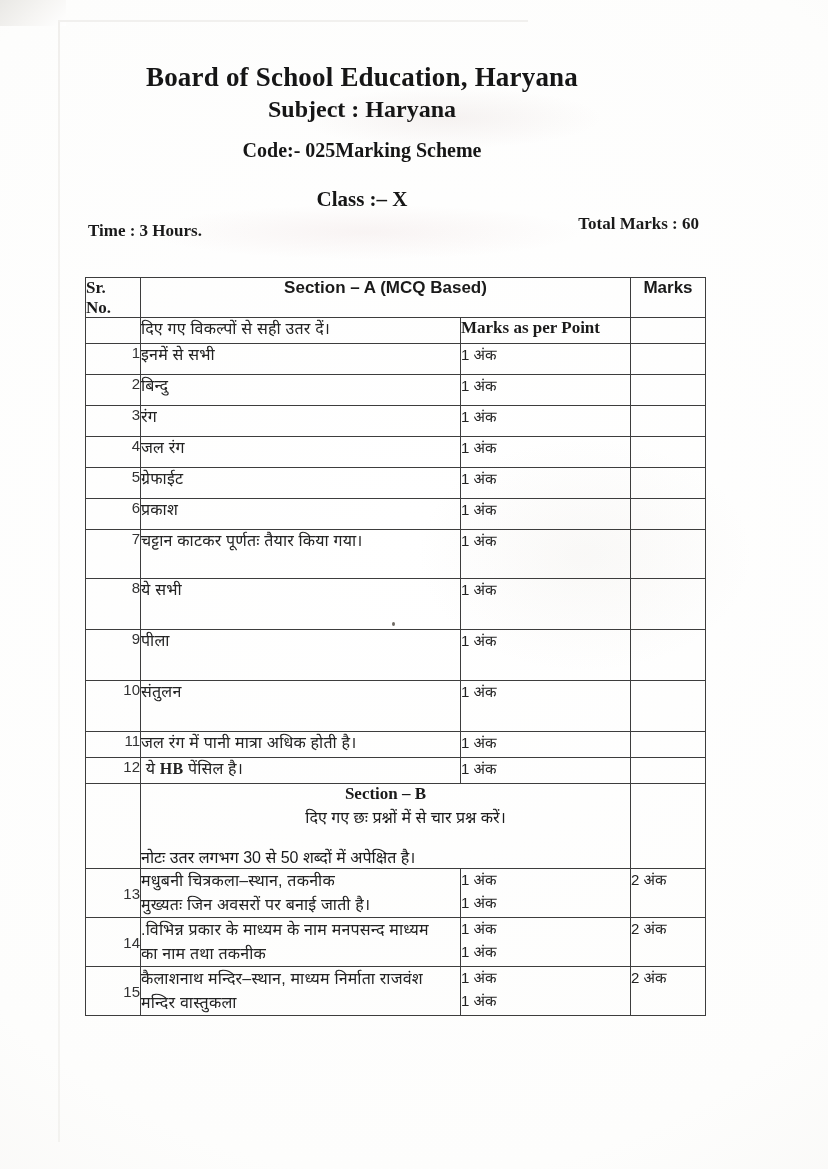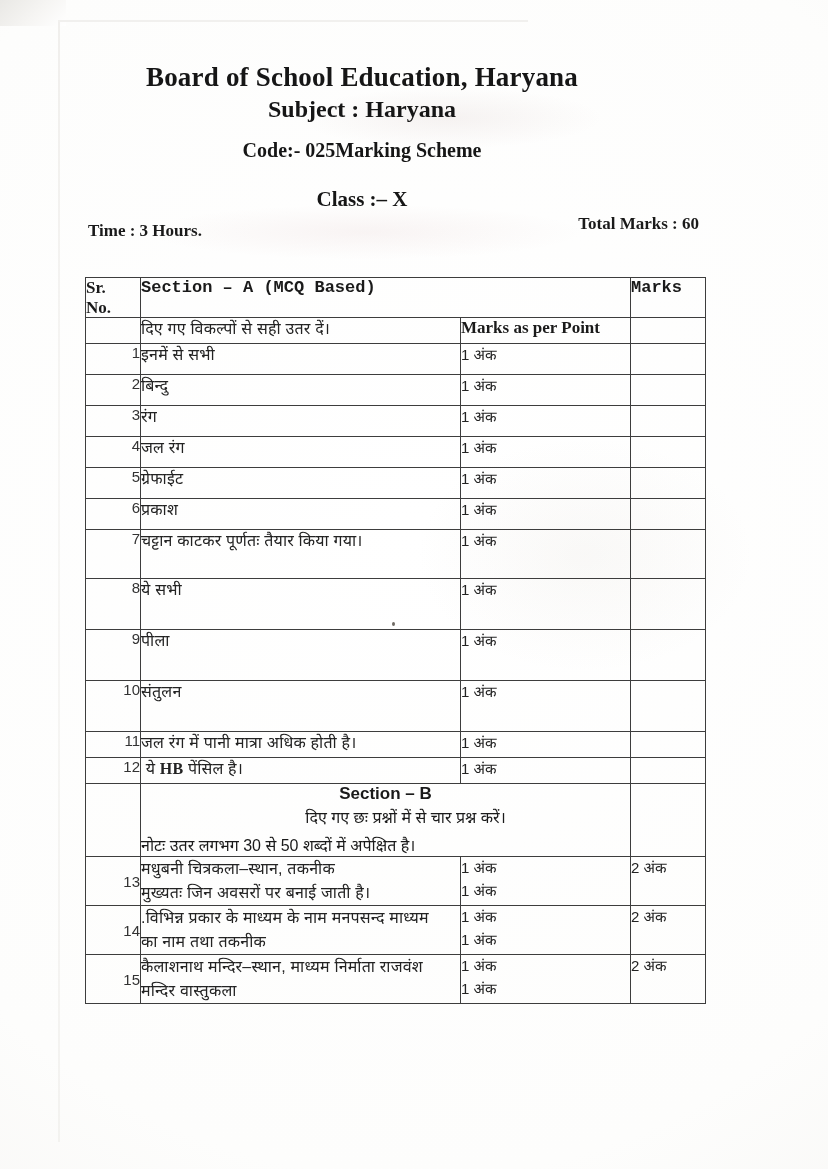--- a/index.html
+++ b/index.html
@@ -149,25 +149,25 @@
     line-height: 1.5;
   }
   .mkcell {
     font-family: "Liberation Sans", sans-serif;
     font-size: 15px;
     color: #232323;
     padding: 5px 6px 4px 10px;
     line-height: 1.5;
   }
   .hdcell {
-    text-align: left;
+    text-align: center;
     font-weight: bold;
     font-size: 17px;
     padding: 6px 4px 7px;
-    font-family: Liberation Mono, monospace;
+    font-family: Liberation Sans, sans-serif;
   }
   .hdcell-sr {
     font-weight: bold;
     font-size: 17px;
     padding: 5px 4px 6px 6px;
     line-height: 1.15;
     font-family: "Liberation Serif", serif;
   }
   .hdcell-pt {
     font-weight: bold;
@@ -180,29 +180,29 @@
   .r-q7 td     { height: 48px; }
   .r-short td  { height: 25px; }
 
   .secb-cell {
     padding: 6px 14px 9px 10px;
   }
   .secb-title {
     text-align: center;
     font-weight: bold;
     font-size: 17px;
-    font-family: Liberation Sans, sans-serif;
+    font-family: Liberation Serif, serif;
     margin-bottom: 2px;
   }
   .secb-line1 {
     text-align: center;
     font-family: "Liberation Sans", sans-serif;
     font-size: 16px;
     padding-left: 40px;
-    margin-bottom: 6px;
+    margin-bottom: 18px;
   }
   .secb-line2 {
     text-align: left;
     font-family: "Liberation Sans", sans-serif;
     font-size: 16px;
   }
   .two-line { line-height: 1.5; }
   .bold-inline { font-family: "Liberation Serif", serif; font-weight: bold; }
 </style>
 </head>

